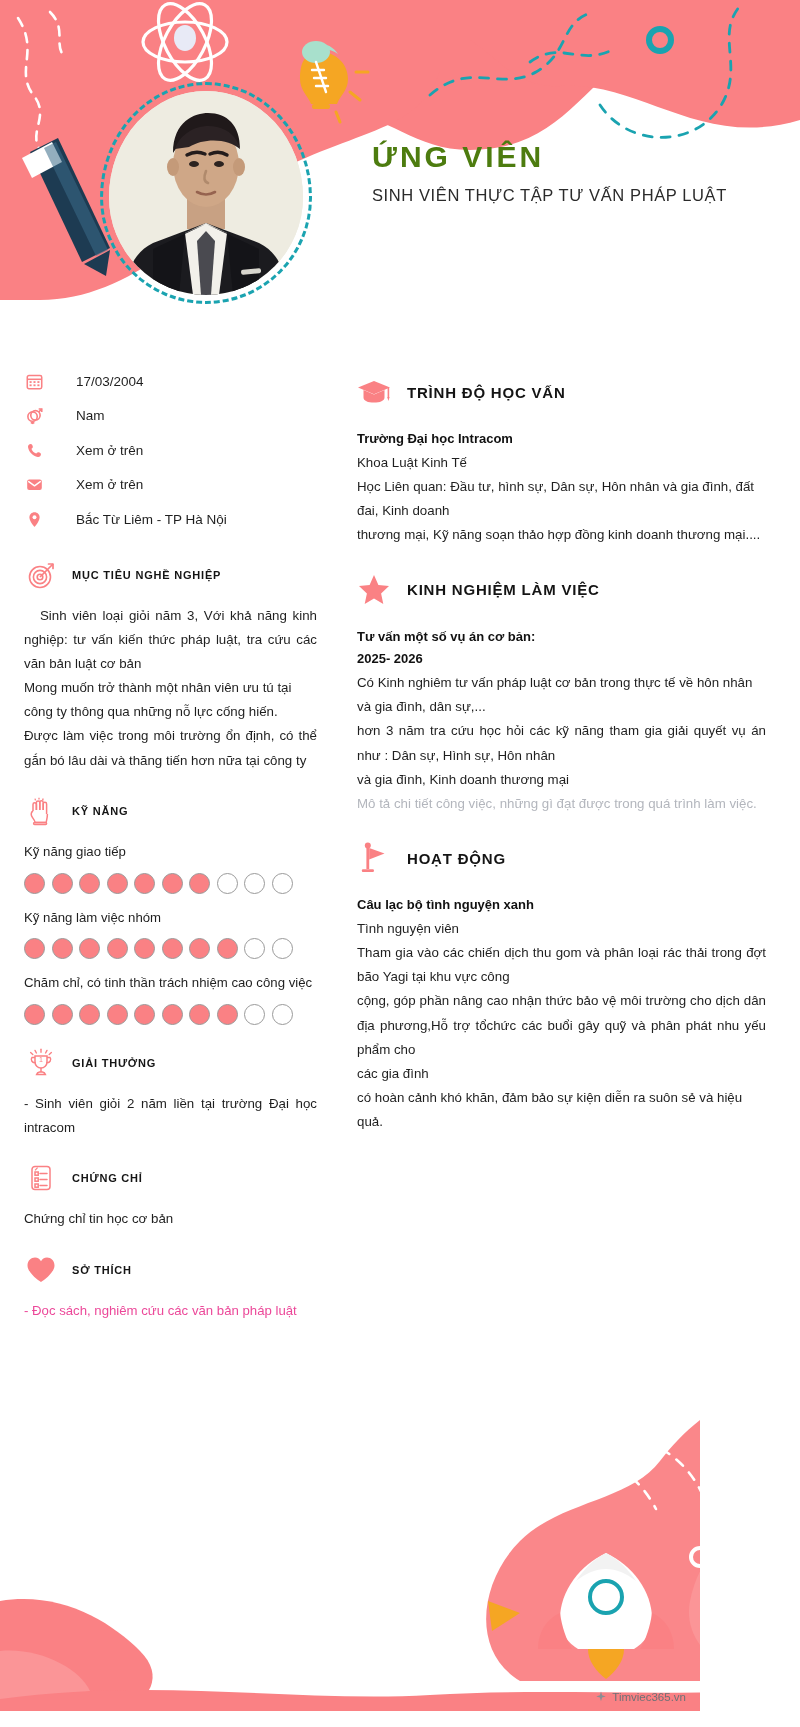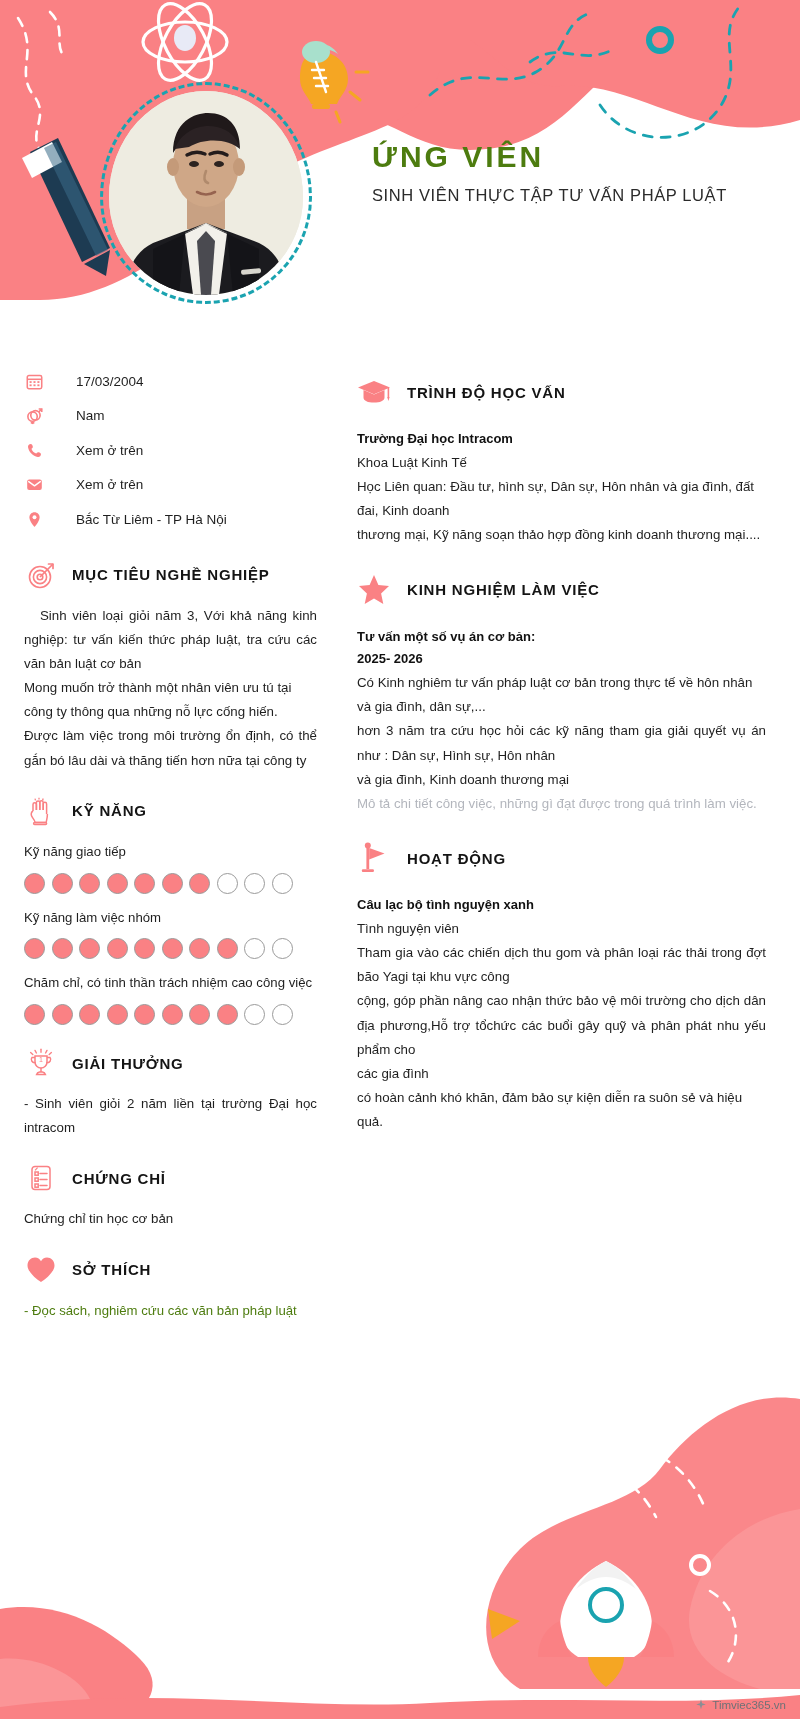--- a/index.html
+++ b/index.html
@@ -56,45 +56,45 @@
   .contact-ico { width: 20px; display:flex; justify-content:center; align-items:center; }
   .contact-txt { font-size: 13.5px; color:#1f1f1f; }
 
   
   .sec-head {
     display:flex; align-items:center; gap: 14px;
     margin: 22px 0 13px 0;
   }
   .sec-ico { width: 34px; height: 32px; display:flex; align-items:center; justify-content:center; flex:none; }
   .sec-title {
-    font-size: 15px; font-weight: 700; letter-spacing: 0.8px; color:#141414;
+    font-size: 11px; font-weight: 700; letter-spacing: 0.8px; color:#141414;
   }
   .col-right .sec-title { font-size: 15px; }
   .col-right .sec-head { margin: 26px 0 20px 0; gap: 16px; }
 
   .para {
     font-size: 13.3px; line-height: 1.82; color:#1f1f1f;
     text-align: justify; text-justify: inter-word;
   }
   .para.indent { text-indent: 16px; }
   .para.ragged { text-align: left; }
   .bold-line { font-size: 13px; font-weight:700; color:#111; line-height: 1.75; }
   .muted { color: #b3b6bd; }
 
   
   .skill-label { font-size: 13.2px; color:#1f1f1f; line-height:1.8; text-align:justify; }
   .dots { display:flex; gap: 6.5px; margin: 9px 0 12px 0; }
   .dot { width: 21px; height: 21px; border-radius:50%; box-sizing:border-box; }
   .dot.on  { background:#fa8184; border:1px solid #9a9a9a; }
   .dot.off { background:#fff;    border:1px solid #9a9a9a; }
 
-  .small-line { font-size: 13.2px; line-height: 1.85; color:#4d7c0f; }
-
-  
-  .footer { position:absolute; left:0; bottom:8px; width:800px; height:360px; overflow:hidden; }
+  .small-line { font-size: 13.2px; line-height: 1.85; color:#ec4899; }
+
+  
+  .footer { position:absolute; left:0; bottom:16px; width:700px; height:360px; overflow:hidden; }
   .footer svg { position:absolute; left:0; bottom:0; }
   .brand {
     position:absolute; right: 14px; bottom: 8px;
     display:flex; align-items:center; gap:5px;
     font-size: 11.5px; color:#6f7176;
   }
   .brand .bi { width:12px; height:12px; display:block; }
 </style>
 </head>
 <body>

